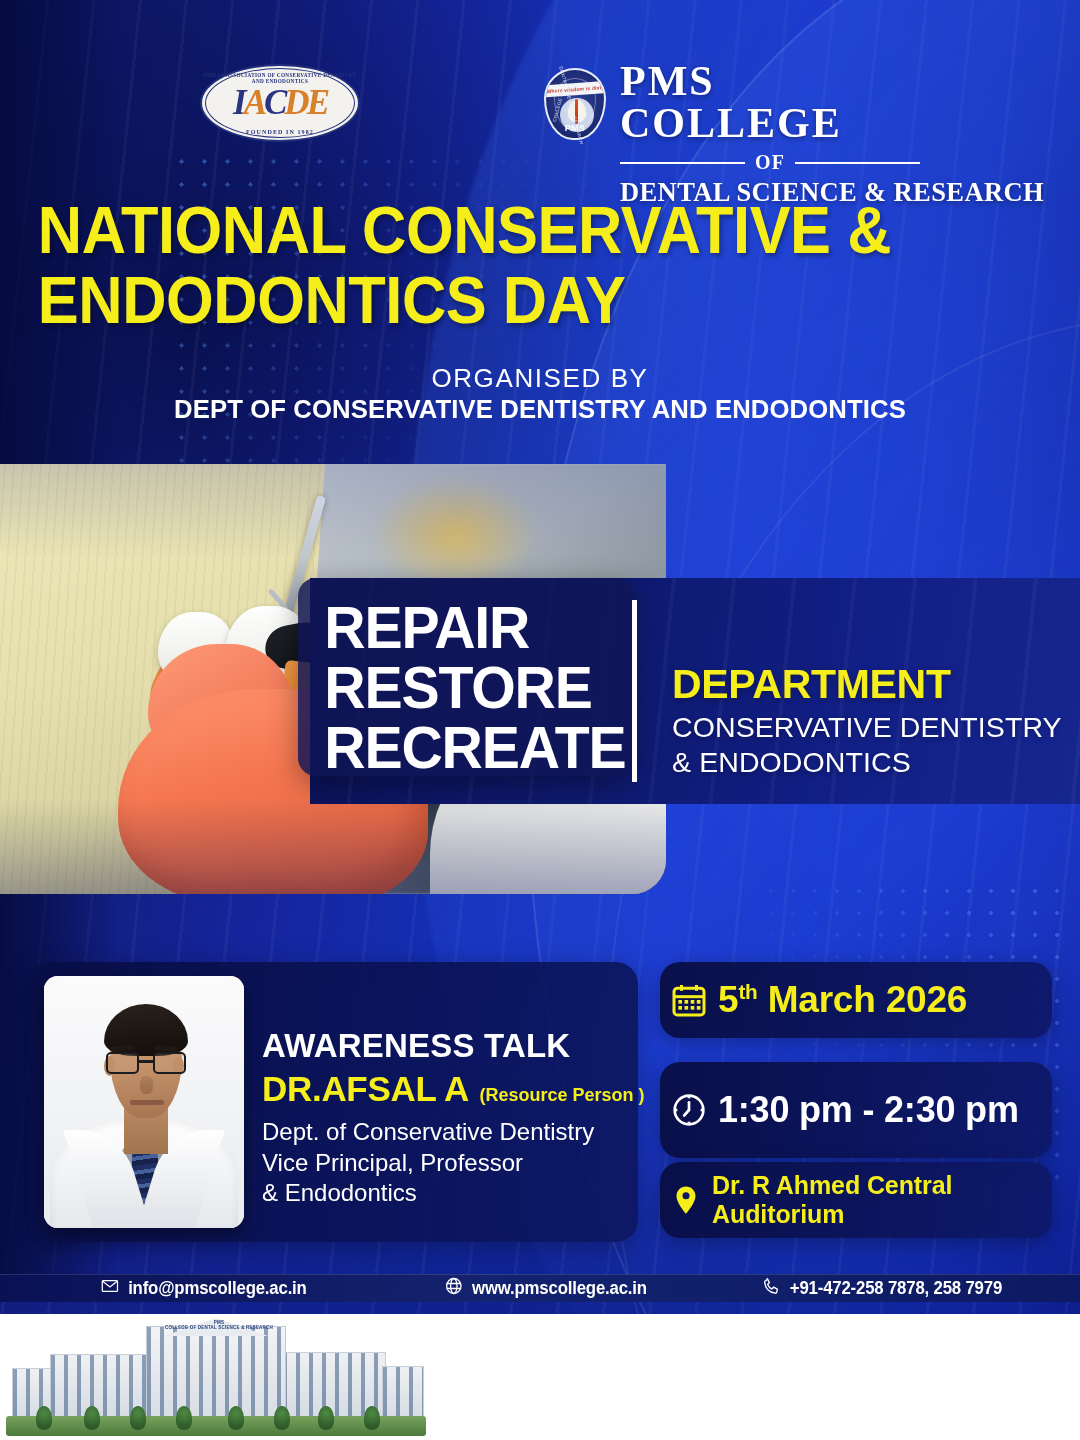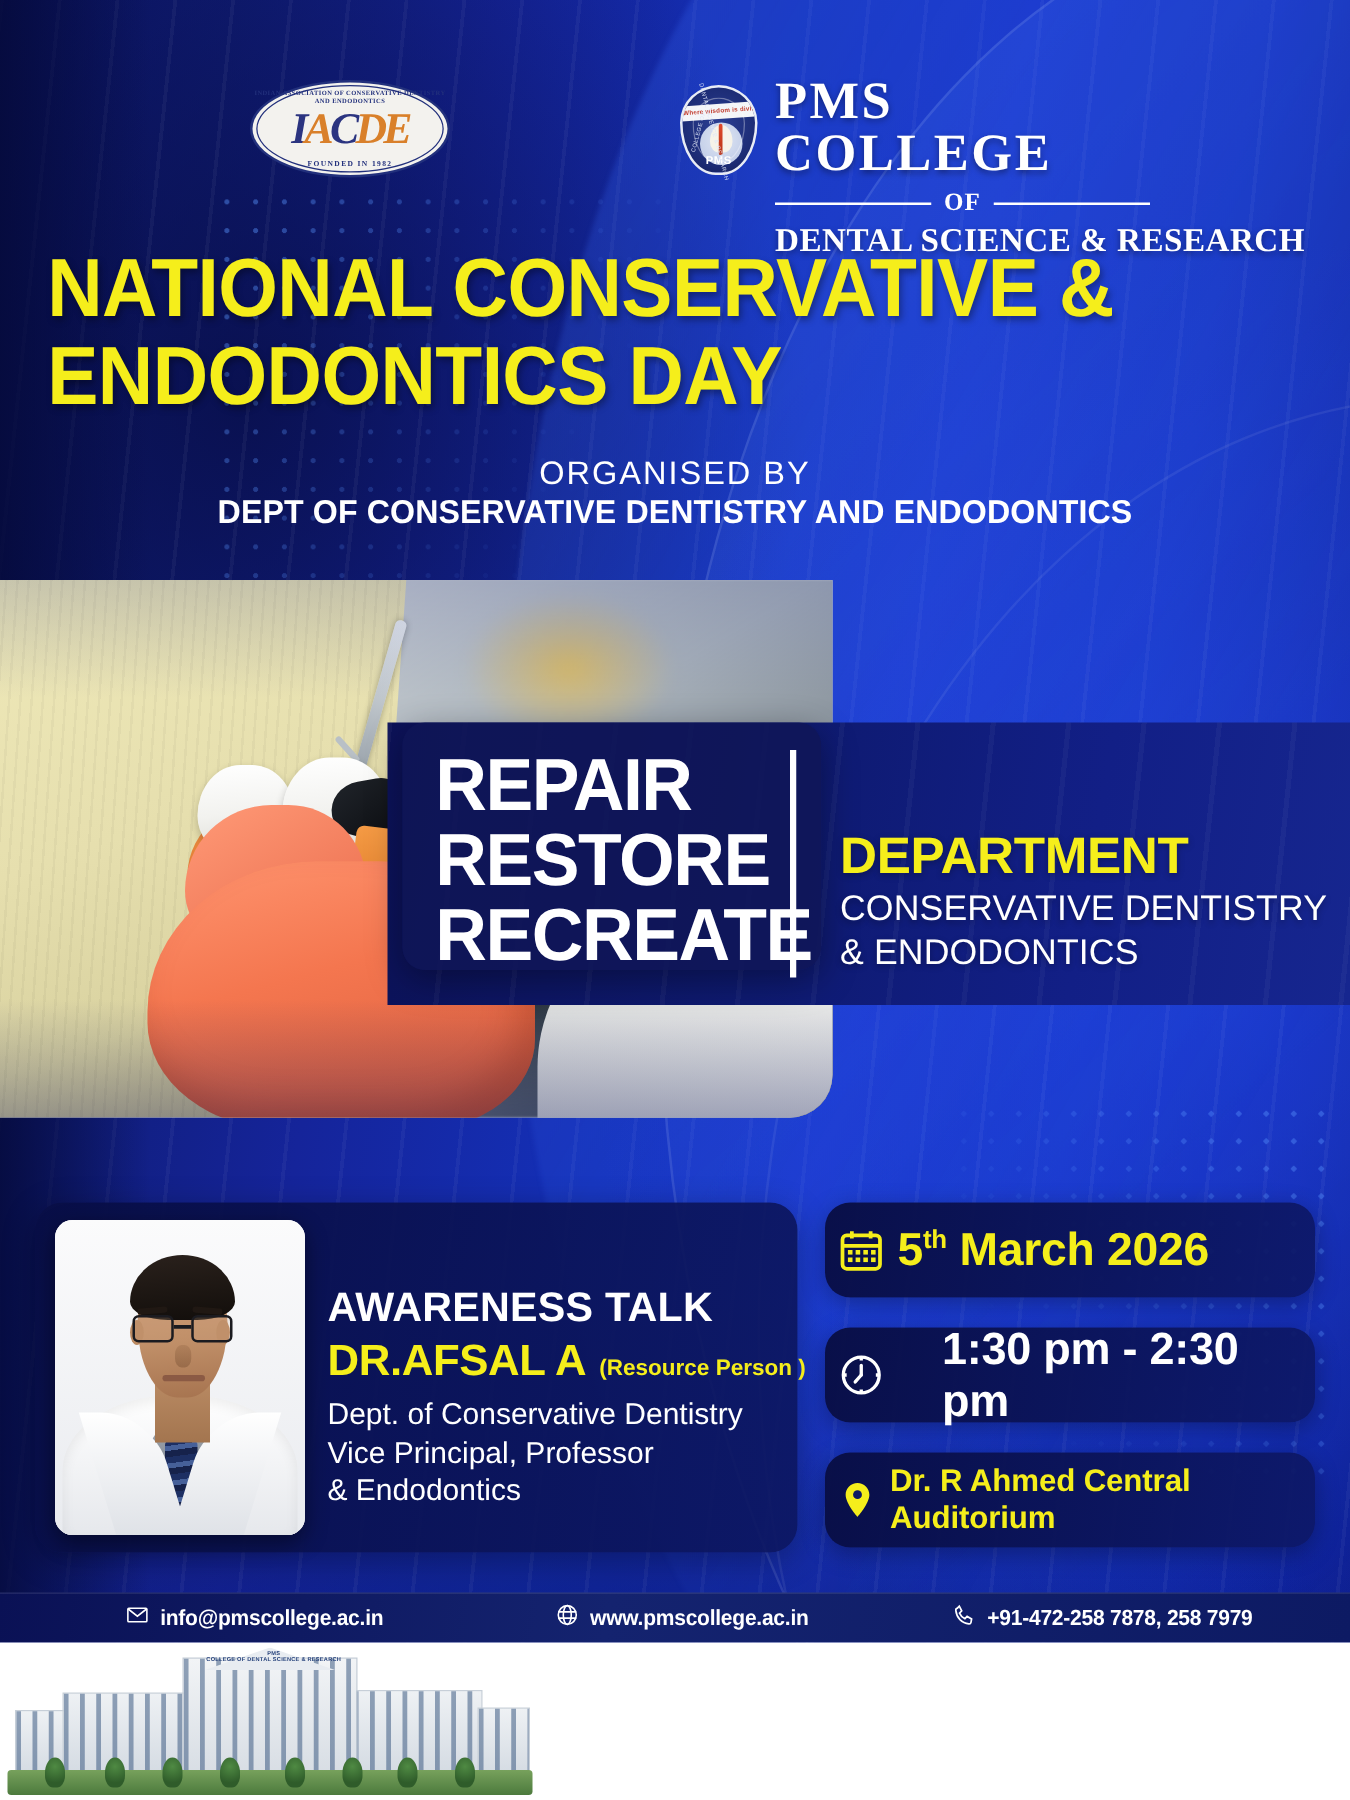--- a/index.html
+++ b/index.html
@@ -313,21 +313,21 @@
   .dept-band {
     position:absolute; left:310px; top:578px; width:770px; height:226px;
     background:linear-gradient(100deg,#0c1258 0%, #0e1a70 40%, #121f86 72%, #16268f 100%);
   }
   .dept-band-stripes {
     position:absolute; inset:0;
     background:repeating-linear-gradient(96deg,
       rgba(255,255,255,.035) 0 4px, rgba(255,255,255,0) 4px 60px);
   }
   .slogan-box {
-    position:absolute; left:322px; top:578px; width:335px; height:198px;
+    position:absolute; left:298px; top:578px; width:335px; height:198px;
     background:rgba(16,22,86,.84);
     border-radius:18px;
     box-shadow:0 8px 28px rgba(0,0,0,.35);
   }
   .slogan-box .txt {
     position:absolute; left:22px; top:20px; right:30px;
     color:#fff; font-weight:bold; font-size:59px;
     line-height:1.02; letter-spacing:-1.2px;
     transform:scaleX(.97);
   }
@@ -459,32 +459,32 @@
   }
 
   
   .info-card {
     position:absolute; left:660px; border-radius:20px;
     background:linear-gradient(105deg, rgba(8,13,66,.95), rgba(13,24,104,.92));
     box-shadow:0 5px 20px rgba(0,0,0,.3);
     display:flex; align-items:center;
   }
   .card-date  { top:962px; width:392px; height:76px; }
-  .card-time  { top:1062px; width:392px; height:76px;gap:36px; }
+  .card-time  { top:1062px; width:392px; height:96px; }
   .card-venue { top:1162px; width:392px; height:76px; }
   .info-icon { width:58px; display:flex; justify-content:center; align-items:center; }
   .info-card .label { font-weight:bold; }
   .card-date .label  { color:#f5ee1b; font-size:37px; letter-spacing:-.2px;text-align:center; }
   .card-time .label  { color:#fff;    font-size:36px; letter-spacing:-.2px; }
   .card-venue .label { color:#f5ee1b; font-size:25px; letter-spacing:-.1px; }
   .card-date .label sup { font-size:.56em; }
 
   
   .contact-bar {
-    position:absolute; left:0; top:1274px; width:1080px; height:40px;
+    position:absolute; left:0; top:1274px; width:1080px; height:28px;
     background:linear-gradient(100deg,#0a1155,#14236f 45%,#0d1a63);
     border-top:1px solid rgba(255,255,255,.12);
     display:flex; align-items:center;
   }
   .contact-item {
     display:flex; align-items:center; gap:9px;
     color:#fff; font-size:17.5px; font-weight:bold; letter-spacing:-.2px;
     transform:scaleX(.96);
   }
   .ci-1 { position:absolute; left:96px; }

